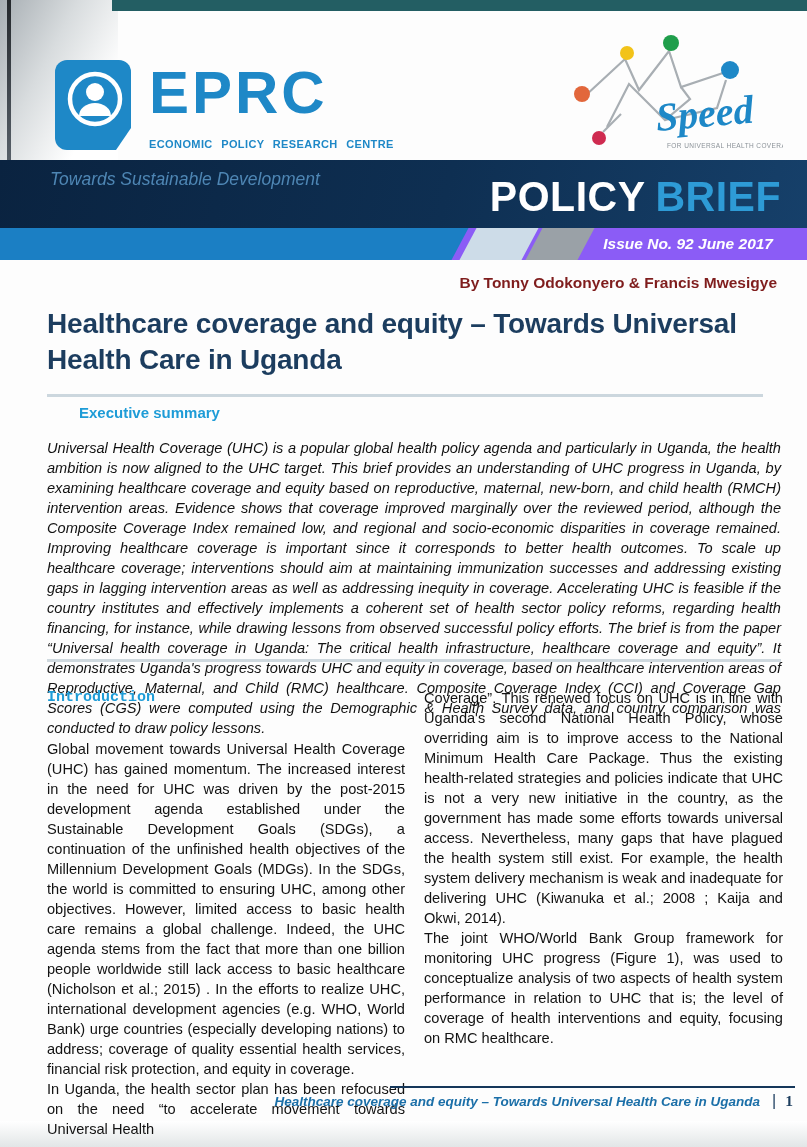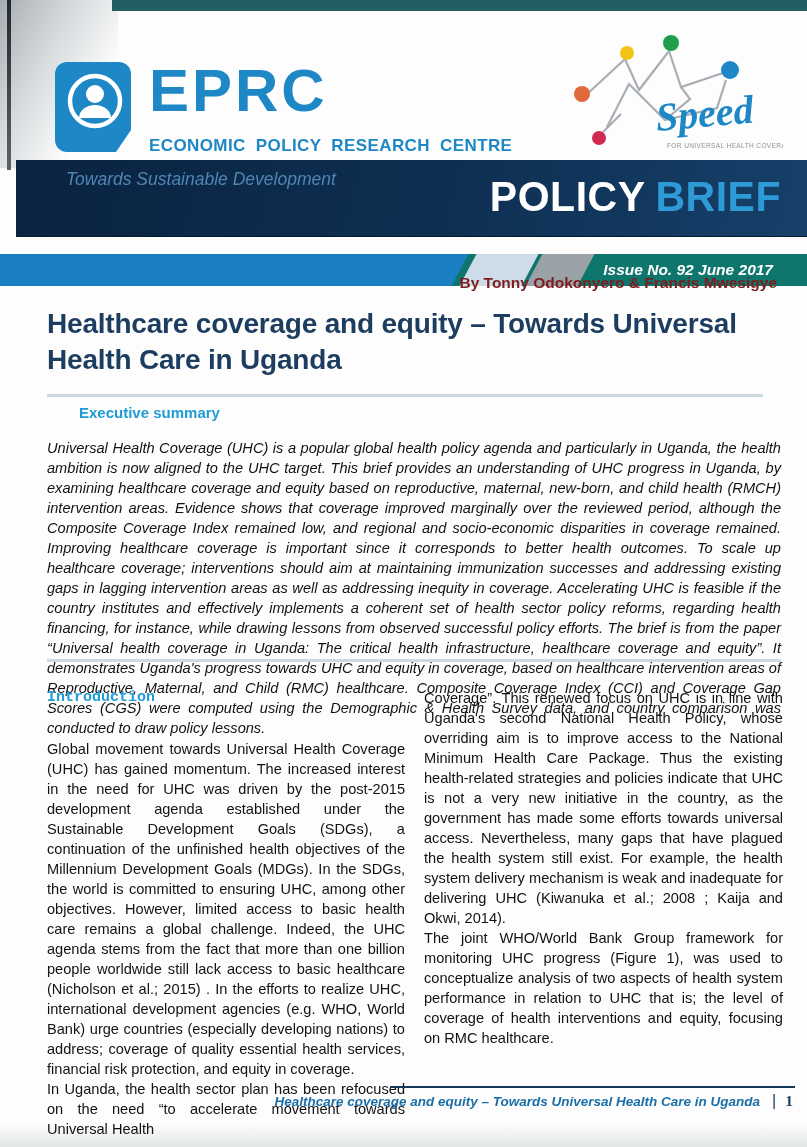--- a/index.html
+++ b/index.html
@@ -17,33 +17,33 @@
                  background:linear-gradient(118deg,#a7aeb3 0%,#d8dcde 38%,#ffffff 75%); }
   .scan-left-line { position:absolute; top:0; left:7px; width:4px; height:170px;
                     background:linear-gradient(#24282c,#5a636c); }
   .scan-bottom { position:absolute; bottom:0; left:0; right:0; height:26px;
                  background:linear-gradient(#ffffff,#e2e6e7); }
   
   .eprc-logo { position:absolute; top:58px; left:55px; display:flex; align-items:center; }
   .eprc-icon { width:82px; height:94px; }
   .eprc-textblock { margin-left:12px; padding-top:4px; }
   .eprc-acronym { font-size:60px; font-weight:bold; color:#1e88c7; letter-spacing:3px; line-height:0.98; }
-  .eprc-tagline { font-size:17px; font-weight:bold; color:#1e88c7; letter-spacing:0.4px; word-spacing:5px; margin-top:15px; }
+  .eprc-tagline { font-size:11px; font-weight:bold; color:#1e88c7; letter-spacing:0.4px; word-spacing:5px; margin-top:15px; }
   .speed-logo { position:absolute; top:32px; right:24px; width:214px; height:128px; }
   
-  .banner { position:absolute; top:160px; left:16px; right:0; height:77px;
+  .banner { position:absolute; top:160px; left:0; right:0; height:77px;
             background:linear-gradient(104deg,#0a2340 0%,#0e2f52 55%,#16406a 100%);
             border-bottom:1px solid #081a2e; }
   .banner-motto { position:absolute; top:9px; left:50px; font-style:italic; font-size:17.5px; color:#4e86b4; }
   .banner-title { position:absolute; top:13px; right:26px; font-size:41px; font-weight:bold;
                   letter-spacing:0.5px; transform:scaleY(1.04); transform-origin:top right; white-space:nowrap; }
   .banner-policy { color:#ffffff; }
   .banner-brief { color:#2e9bd6; margin-left:10px; }
   
-  .issue-stripe { position:absolute; top:254px; left:0; right:0; height:32px; background:#0f766e; overflow:hidden; }
+  .issue-stripe { position:absolute; top:228px; left:0; right:0; height:32px; background:#8b5cf6; overflow:hidden; }
   .stripe-piece { position:absolute; top:0; bottom:0; transform:skewX(-28deg); }
   .stripe-blue { left:-40px; width:500px; background:#1b7fc4; }
   .stripe-pale { left:468px; width:62px; background:#cddce8; }
   .stripe-grey { left:534px; width:52px; background:#9aa1a7; }
   .issue-label { position:absolute; top:0; right:34px; line-height:32px; color:#ffffff;
                  font-style:italic; font-weight:bold; font-size:15.5px; }
   
   .byline { position:absolute; top:274px; right:30px; font-size:15.5px; color:#7f1d1d; font-weight:bold; }
   
   .article-title { position:absolute; top:306px; left:47px; width:715px;

